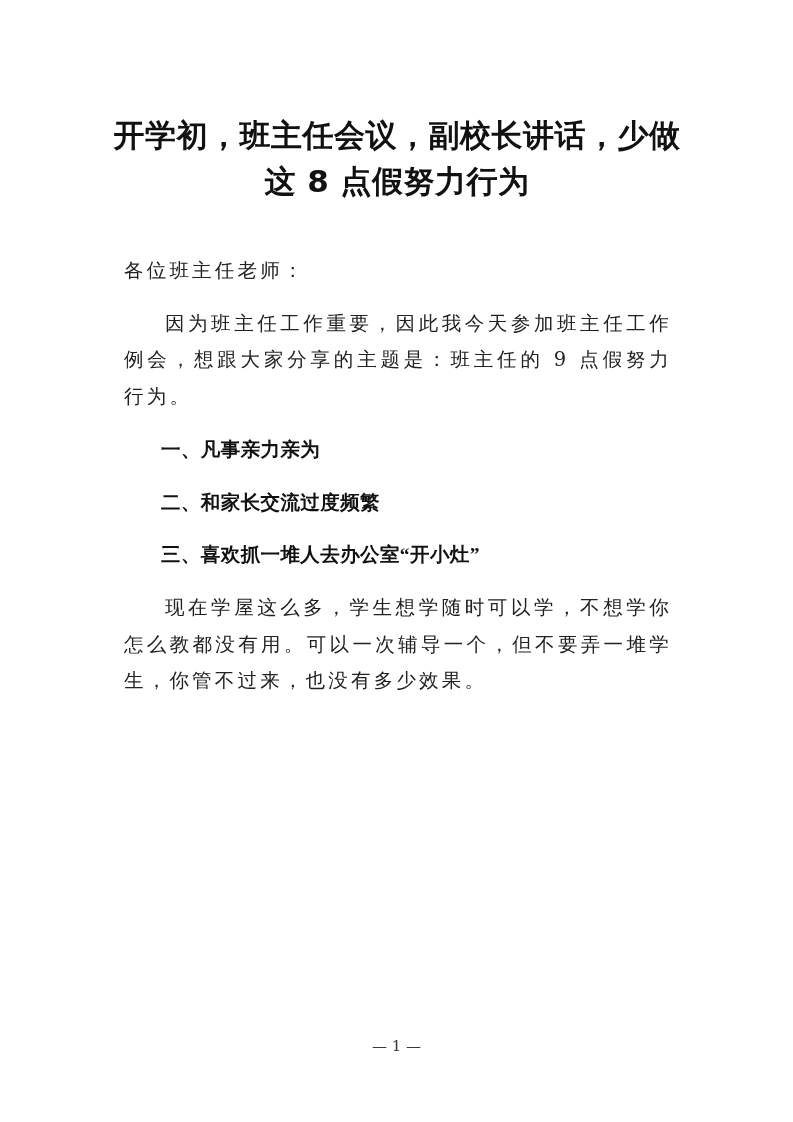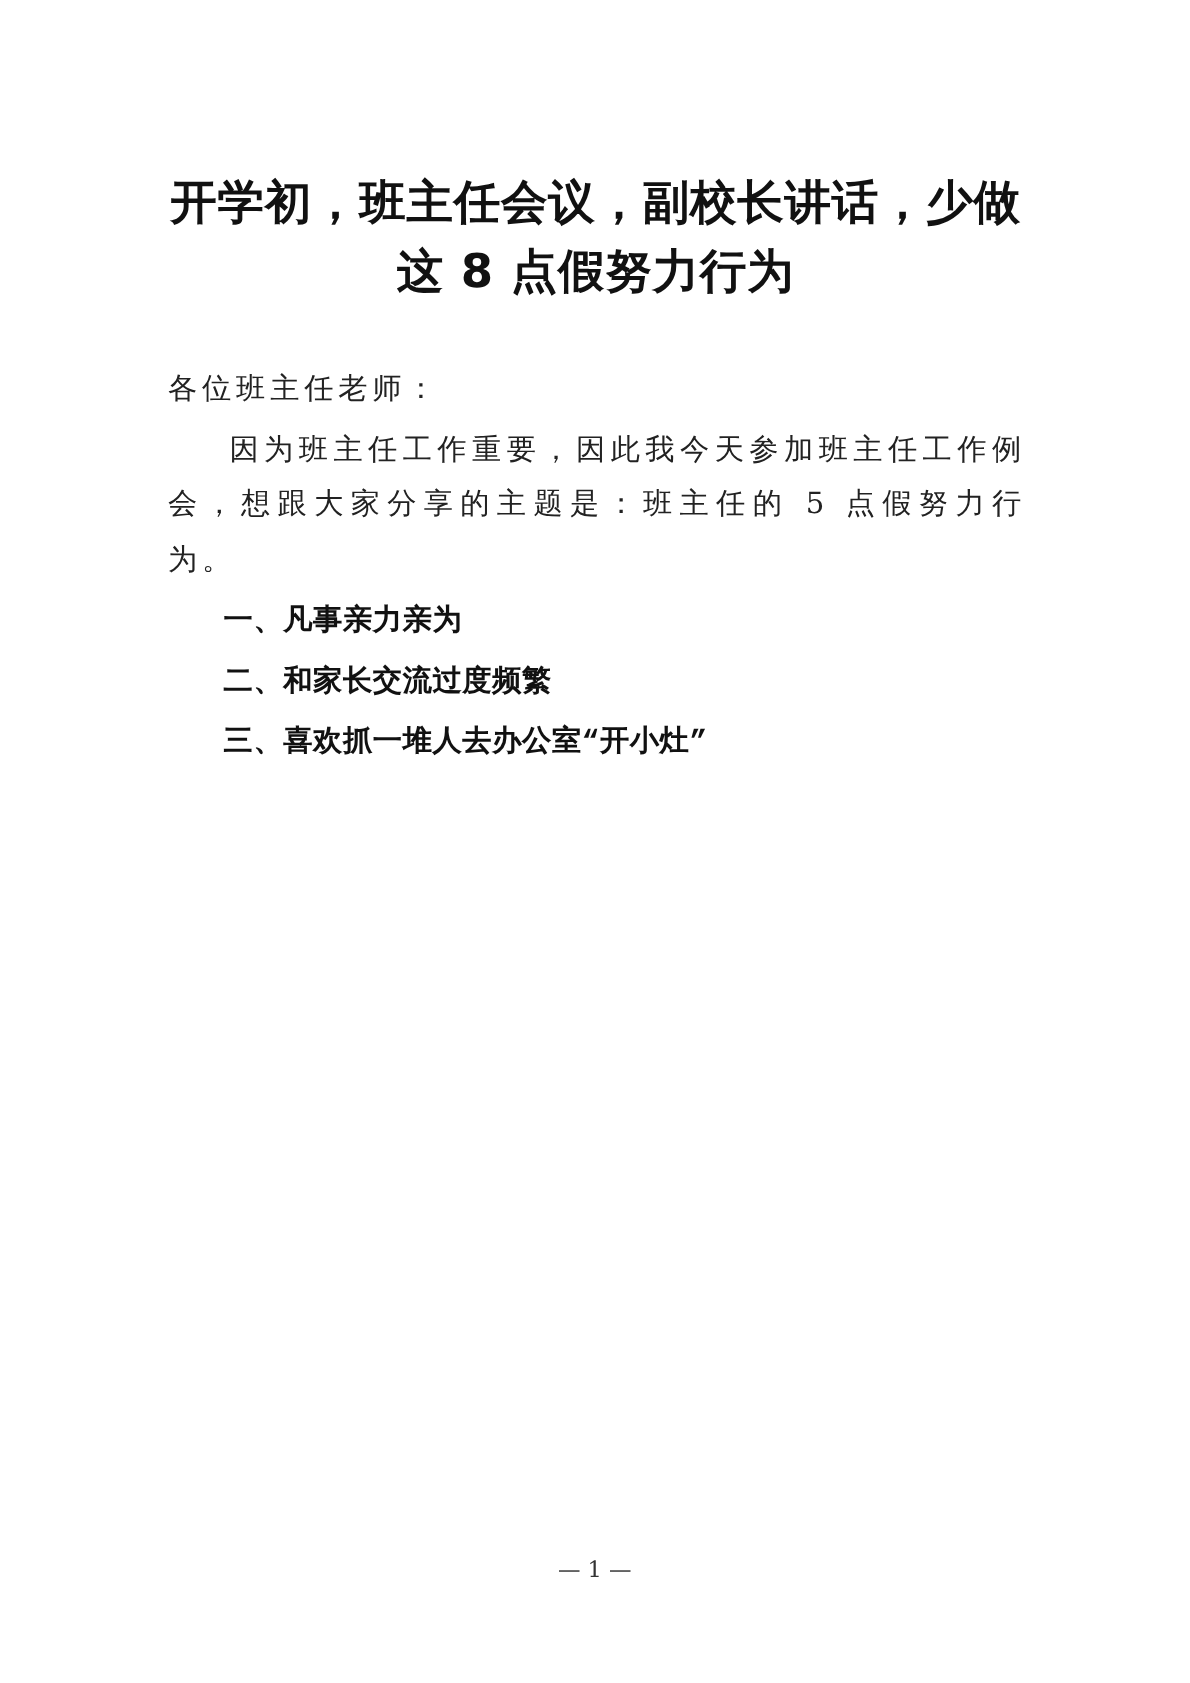--- a/index.html
+++ b/index.html
@@ -14,39 +14,40 @@
     font-family: "DejaVu Sans", "Liberation Sans", sans-serif;
     font-weight: bold; font-size: 31px; line-height: 46px;
     color: #111111; margin: 0; letter-spacing: 0.5px;
   }
   .body {
     position: absolute; left: 108px; width: 580px; top: 237px;
     font-family: "DejaVu Serif", "Liberation Serif", serif;
     font-size: 19.5px; line-height: 36.7px; color: #222222;
     letter-spacing: 3.2px; text-align: justify;
   }
-  .body p { margin: 4px; }
+  .body p { margin: 16px; }
   .body p.indent { text-indent: 2.1em; }
   .body p.heading {
-    font-family: Liberation Mono, monospace;
+    font-family: Liberation Serif, serif;
     font-weight: bold; letter-spacing: 0.4px; text-indent: 1.9em; color: #111111;
   }
   .pagenum {
     position: absolute; left: 0; width: 793px; top: 1037px; text-align: center;
     font-family: "DejaVu Serif", "Liberation Serif", serif; font-size: 15px; color: #333333;
   }
 </style>
 </head>
 <body>
 
 <div class="page">
   <h1 class="title">开学初，班主任会议，副校长讲话，少做这 8 点假努力行为</h1>
 
   <div class="body">
     <p>各位班主任老师：</p>
-    <p class="indent">因为班主任工作重要，因此我今天参加班主任工作例会，想跟大家分享的主题是：班主任的 5 点假努力行为。</p>
+    <p class="indent">因为班主任工作重要，因此我今天参加班主任工作例会，想跟大家分享的主题是：班主任的 9 点假努力行为。</p>
     <p class="heading">一、凡事亲力亲为</p>
     <p class="heading">二、和家长交流过度频繁</p>
     <p class="heading">三、喜欢抓一堆人去办公室“开小灶”</p>
+    <p class="indent">现在学屋这么多，学生想学随时可以学，不想学你怎么教都没有用。可以一次辅导一个，但不要弄一堆学生，你管不过来，也没有多少效果。</p>
   </div>
 
   <div class="pagenum">— 1 —</div>
 </div>
 
 </body></html>

